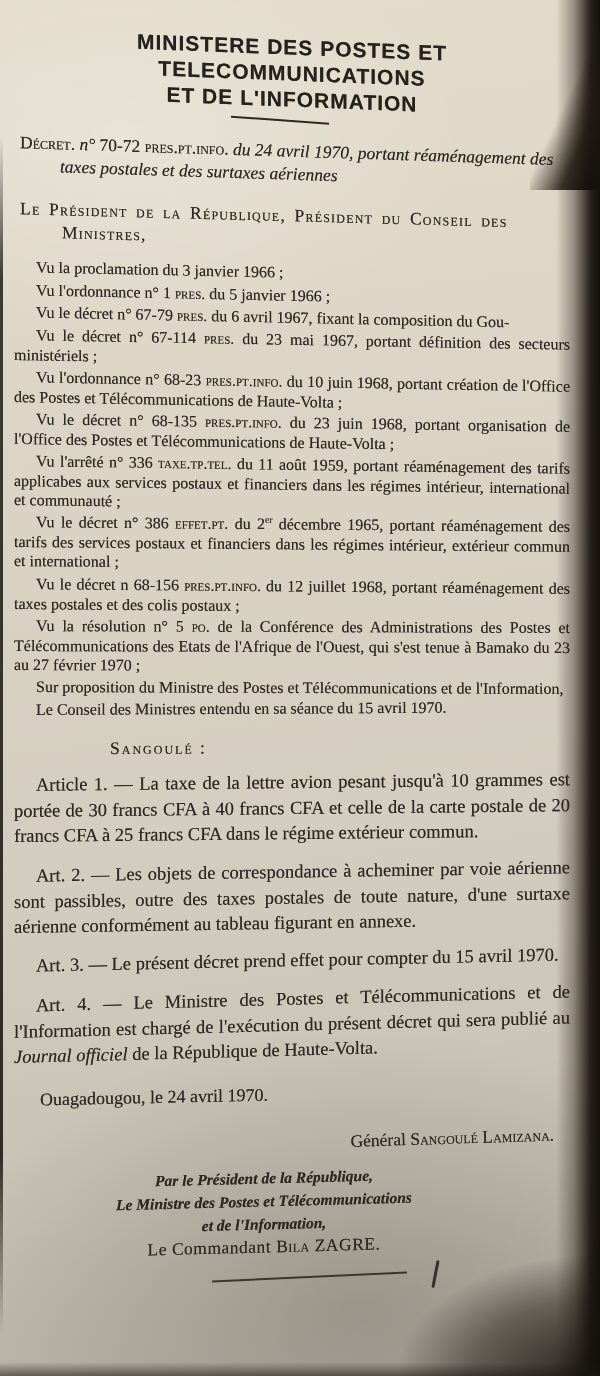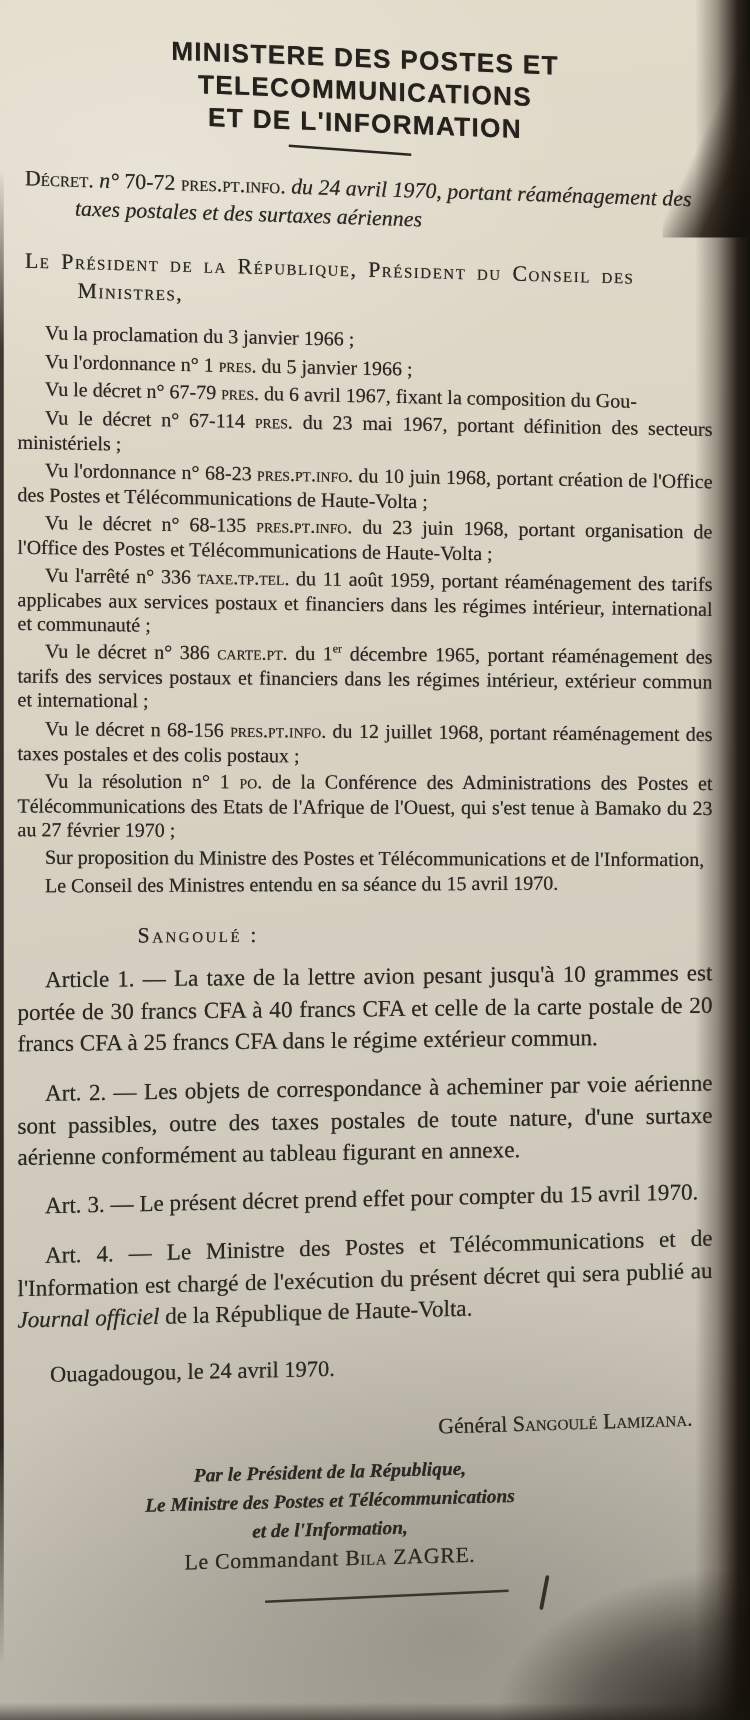--- a/index.html
+++ b/index.html
@@ -158,23 +158,23 @@
     <p class="president sk150"><span class="sc">Le Président de la République, Président du Conseil des Ministres,</span></p>
 
     <div class="vu-list">
       <p class="vu sk120"><span>Vu la proclamation du 3 janvier 1966 ;</span></p>
       <p class="vu sk120"><span>Vu l'ordonnance n° 1 </span><span class="sc">pres.</span><span> du 5 janvier 1966 ;</span></p>
       <p class="vu sk120"><span>Vu le décret n° 67-79 </span><span class="sc">pres.</span><span> du 6 avril 1967, fixant la composition du Gou-</span></p>
       <p class="vu sk100"><span>Vu le décret n° 67-114 </span><span class="sc">pres.</span><span> du 23 mai 1967, portant définition des secteurs ministériels ;</span></p>
       <p class="vu sk100"><span>Vu l'ordonnance n° 68-23 </span><span class="sc">pres.pt.info.</span><span> du 10 juin 1968, portant création de l'Office des Postes et Télécommunications de Haute-Volta ;</span></p>
       <p class="vu sk080"><span>Vu le décret n° 68-135 </span><span class="sc">pres.pt.info.</span><span> du 23 juin 1968, portant organisation de l'Office des Postes et Télécommunications de Haute-Volta ;</span></p>
       <p class="vu sk080"><span>Vu l'arrêté n° 336 </span><span class="sc">taxe.tp.tel.</span><span> du 11 août 1959, portant réaménagement des tarifs applicabes aux services postaux et financiers dans les régimes intérieur, international et communauté ;</span></p>
-      <p class="vu sk050"><span>Vu le décret n° 386 </span><span class="sc">carte.pt.</span><span> du 1</span><span class="sup">er</span><span> décembre 1965, portant réaménagement des tarifs des services postaux et financiers dans les régimes intérieur, extérieur commun et international ;</span></p>
+      <p class="vu sk050"><span>Vu le décret n° 386 </span><span class="sc">effet.pt.</span><span> du 2</span><span class="sup">er</span><span> décembre 1965, portant réaménagement des tarifs des services postaux et financiers dans les régimes intérieur, extérieur commun et international ;</span></p>
       <p class="vu sk050"><span>Vu le décret n 68-156 </span><span class="sc">pres.pt.info.</span><span> du 12 juillet 1968, portant réaménagement des taxes postales et des colis postaux ;</span></p>
-      <p class="vu sk020"><span>Vu la résolution n° 1 </span><span class="sc">po.</span><span> de la Conférence des Administrations des Postes et Télécommunications des Etats de l'Afrique de l'Ouest, qui s'est tenue à Bamako du 23 au 27 février 1970 ;</span></p>
+      <p class="vu sk020"><span>Vu la résolution n° 5 </span><span class="sc">po.</span><span> de la Conférence des Administrations des Postes et Télécommunications des Etats de l'Afrique de l'Ouest, qui s'est tenue à Bamako du 23 au 27 février 1970 ;</span></p>
       <p class="vu sk020"><span>Sur proposition du Ministre des Postes et Télécommunications et de l'Information,</span></p>
       <p class="vu skm030"><span>Le Conseil des Ministres entendu en sa séance du 15 avril 1970.</span></p>
     </div>
 
     <p class="decrete skm030"><span class="sc">Sangoulé</span><span> :</span></p>
 
     <p class="article skm060"><span>Article 1. — La taxe de la lettre avion pesant jusqu'à 10 grammes est portée de 30 francs CFA à 40 francs CFA et celle de la carte postale de 20 francs CFA à 25 francs CFA dans le régime extérieur commun.</span></p>
     <p class="article skm090"><span>Art. 2. — Les objets de correspondance à acheminer par voie aérienne sont passibles, outre des taxes postales de toute nature, d'une surtaxe aérienne conformément au tableau figurant en annexe.</span></p>
     <p class="article skm120"><span>Art. 3. — Le présent décret prend effet pour compter du 15 avril 1970.</span></p>
     <p class="article skm150"><span>Art. 4. — Le Ministre des Postes et Télécommunications et de l'Information est chargé de l'exécution du présent décret qui sera publié au </span><span class="i">Journal officiel</span><span> de la République de Haute-Volta.</span></p>

